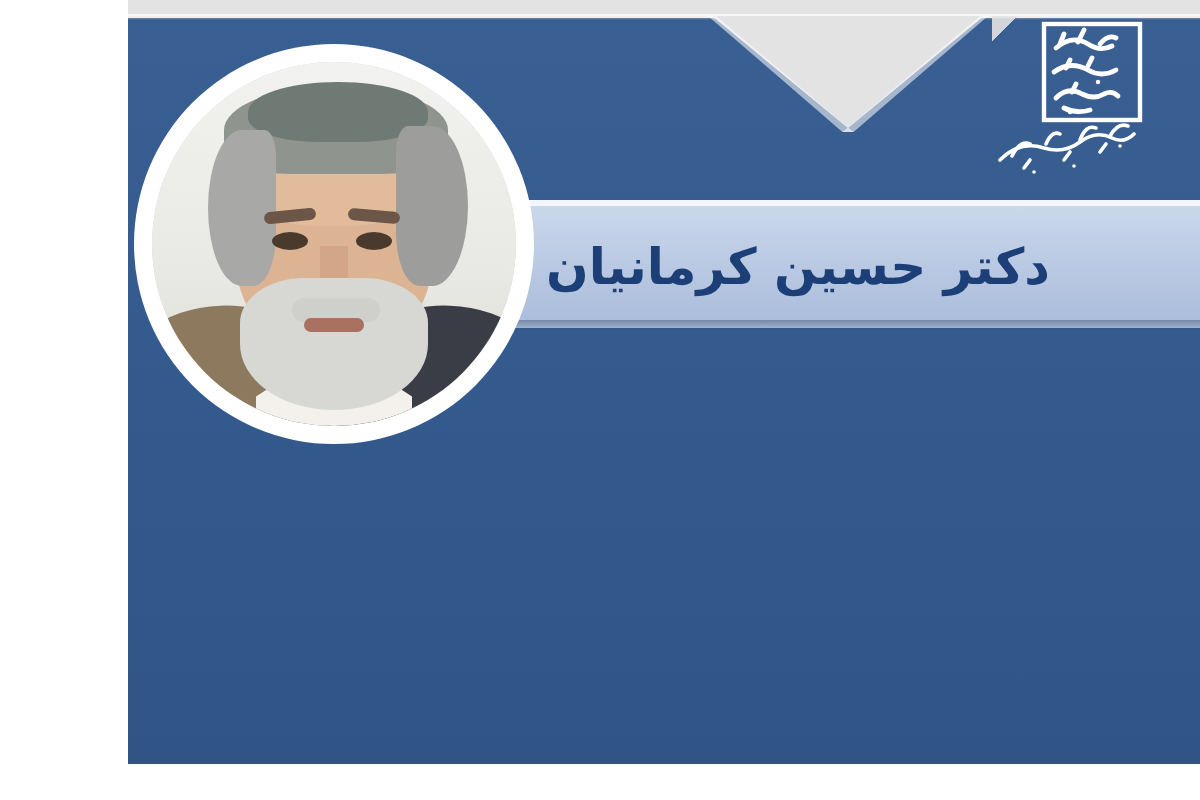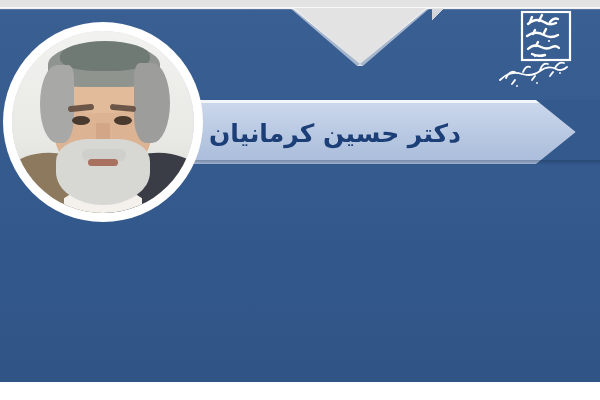--- a/index.html
+++ b/index.html
@@ -7,21 +7,21 @@
   body{
     width:600px;height:400px;
     background:#ffffff;
     font-family:"DejaVu Sans","Liberation Sans",sans-serif;
     overflow:hidden;
   }
 
   
   #card{
     position:relative;
-    width:600px;height:400px;
+    width:536px;height:400px;
     background:#ffffff;
     overflow:hidden;
   }
 
   
   .blue-panel{
     position:absolute;
     left:0;top:0;
     width:600px;height:382px;
     background:linear-gradient(180deg,#3a5f93 0%,#33598d 55%,#305485 100%);

